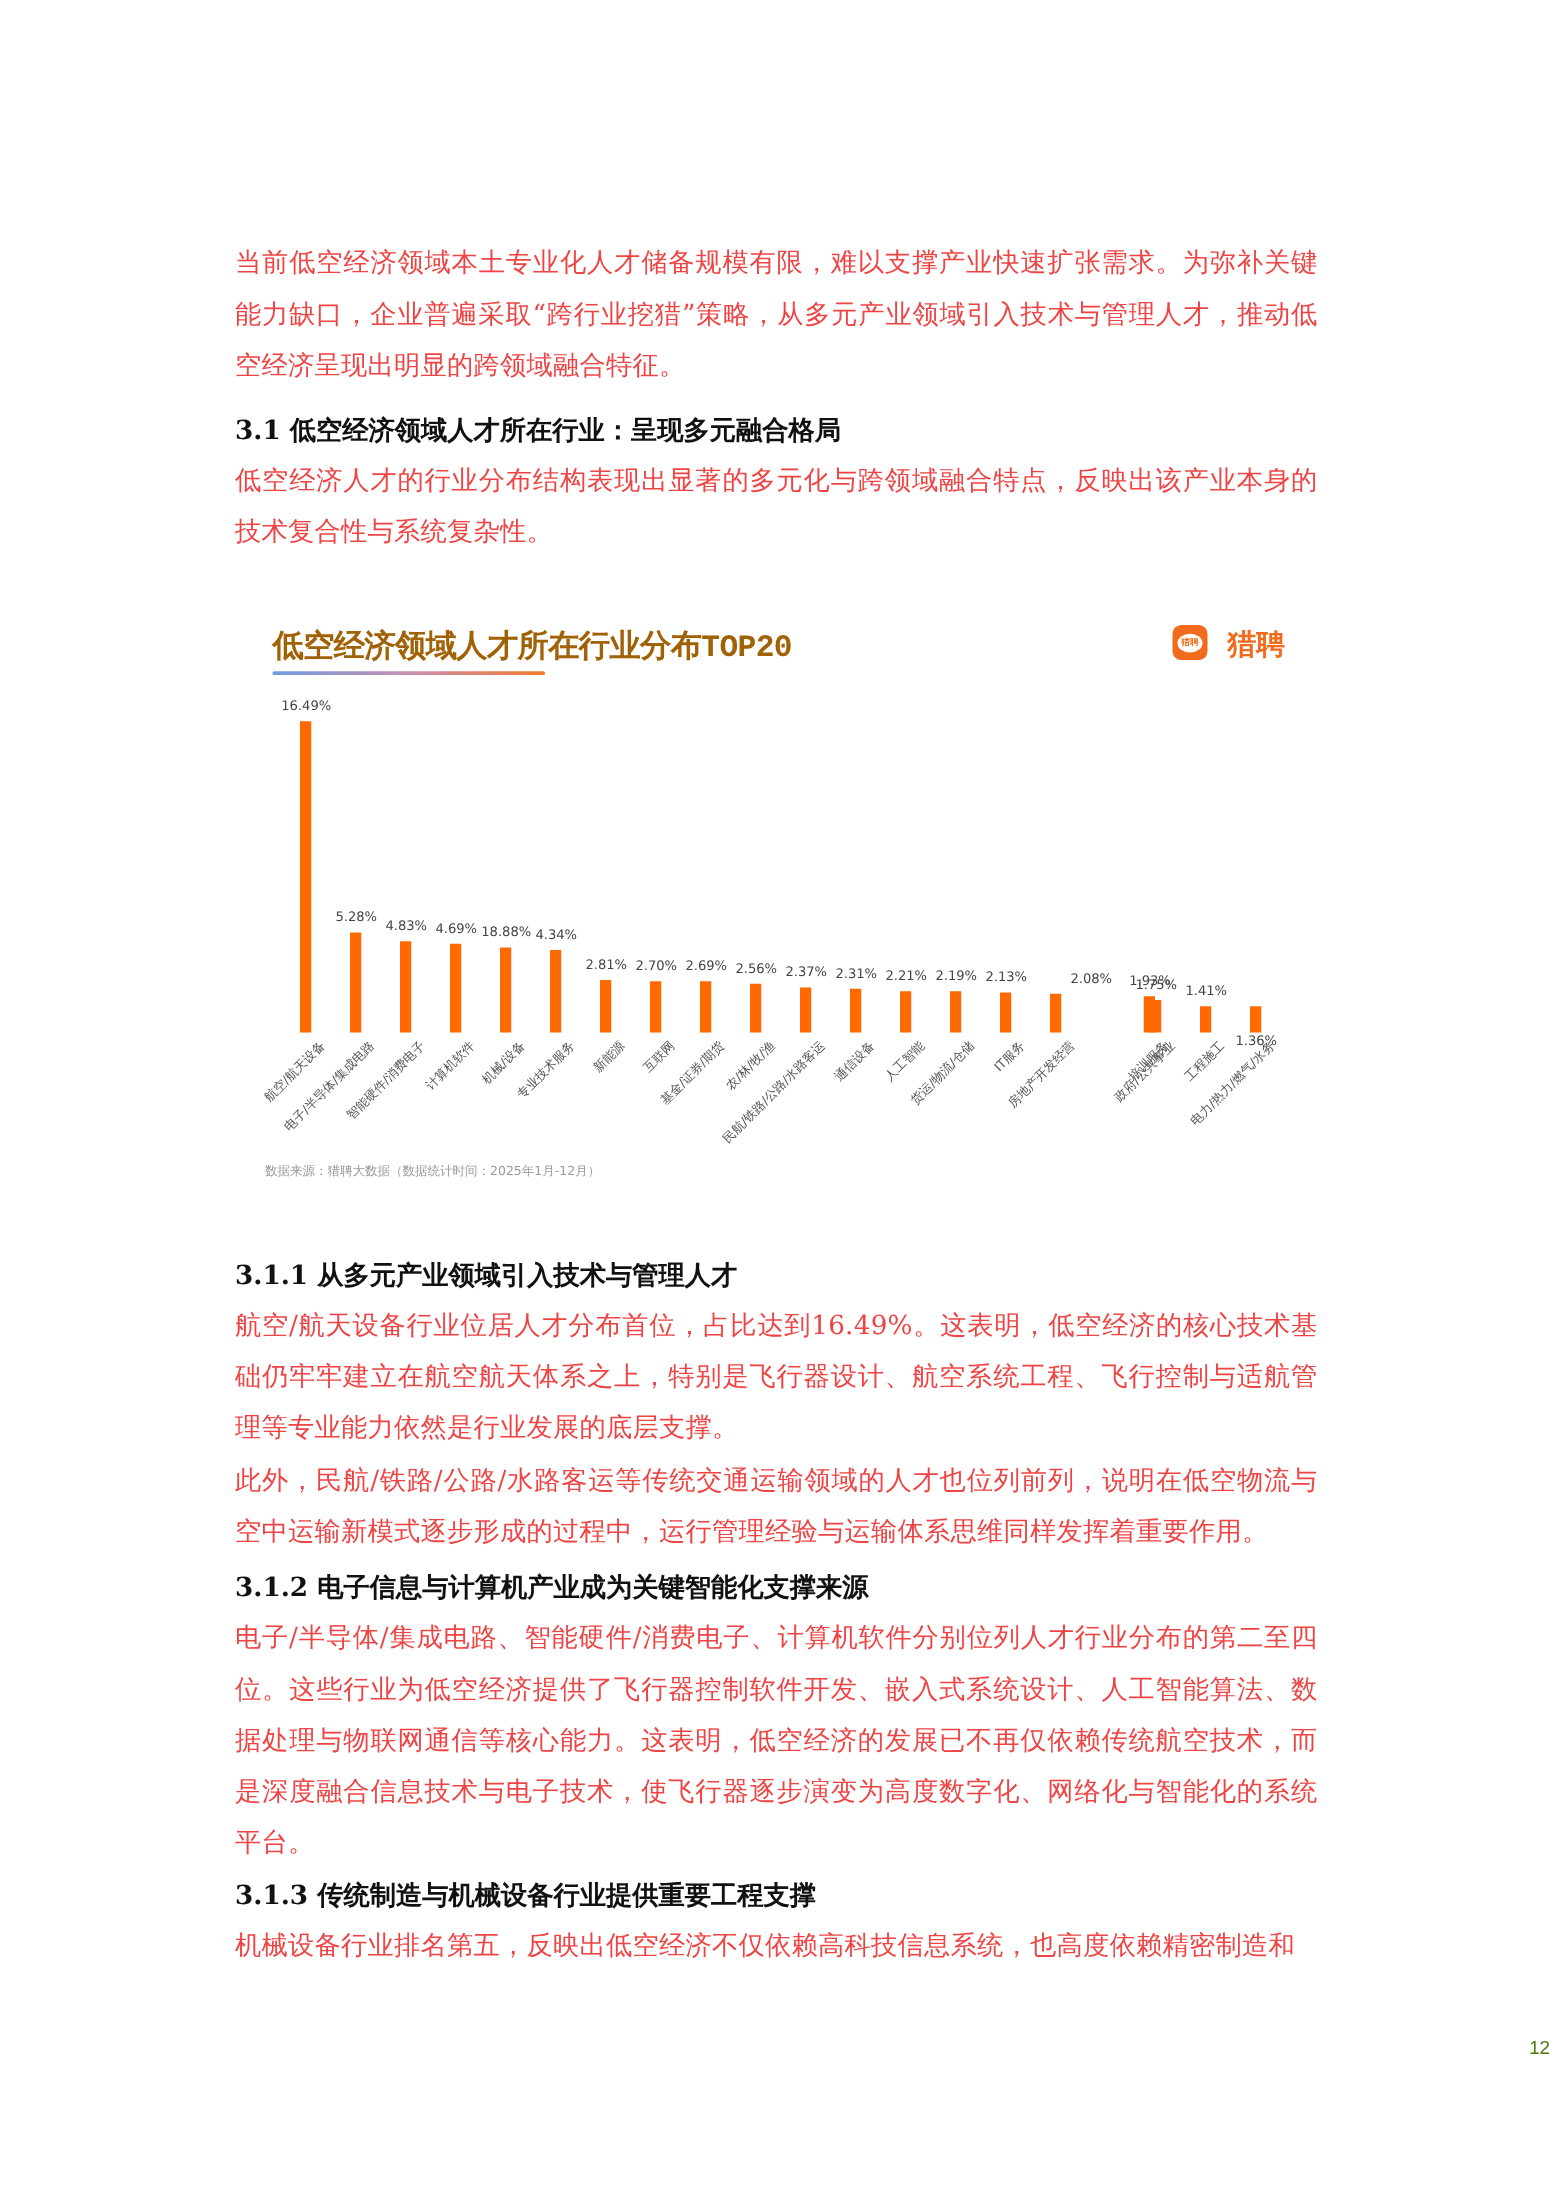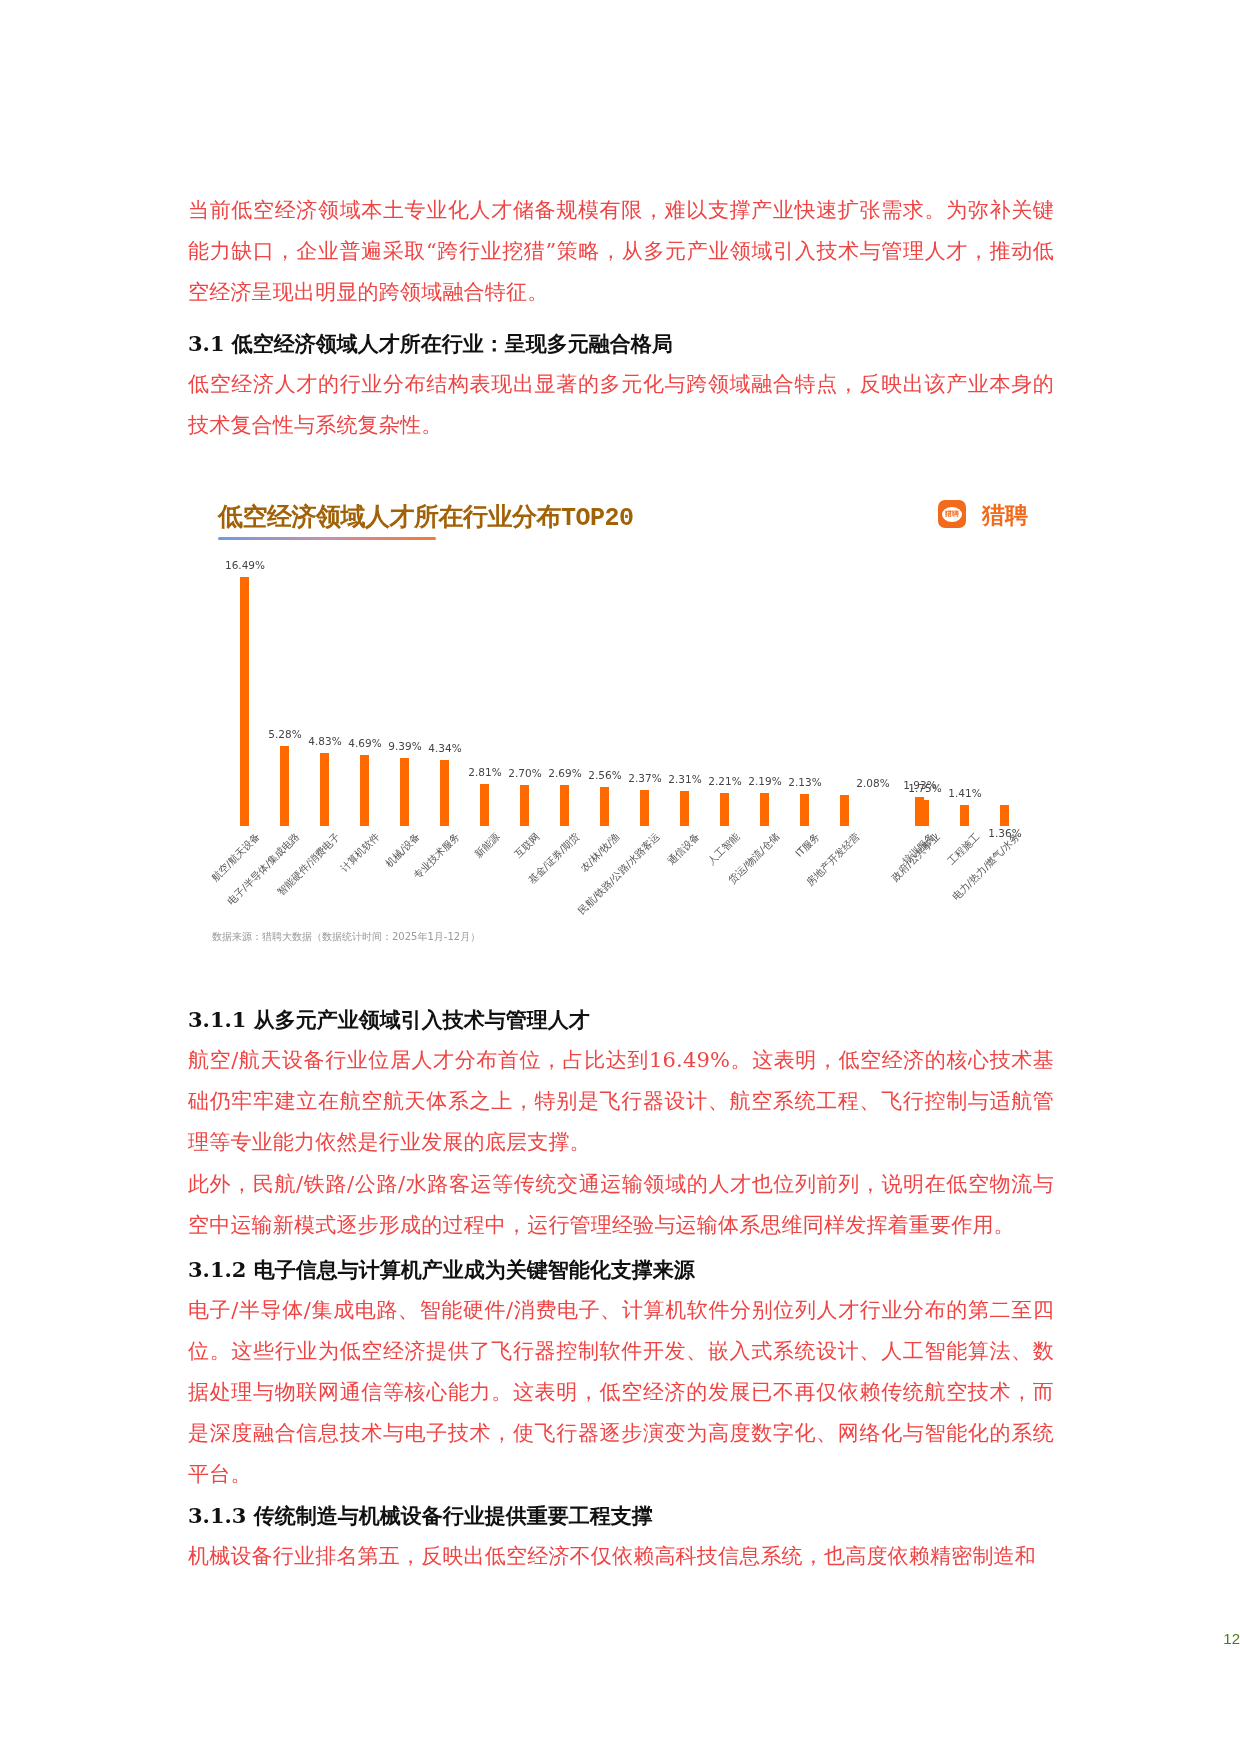--- a/index.html
+++ b/index.html
@@ -70,21 +70,21 @@
           <div class="bar-value" style="top: 245px;">4.83%</div>
           <div class="bar" style="height: 73px; background: rgb(255, 106, 0);"></div>
           <div class="bar-label">智能硬件/消费电子</div>
         </div>
         <div class="bar-col" style="left: 145px; top: 0px; height: 336px;">
           <div class="bar-value" style="top: 247px;">4.69%</div>
           <div class="bar" style="height: 71px; background: rgb(255, 106, 0);"></div>
           <div class="bar-label">计算机软件</div>
         </div>
         <div class="bar-col" style="left: 185px; top: 0px; height: 336px;">
-          <div class="bar-value" style="top: 250px;">9.39%</div>
+          <div class="bar-value" style="top: 250px;">18.88%</div>
           <div class="bar" style="height: 68px; background: rgb(255, 106, 0);"></div>
           <div class="bar-label">机械/设备</div>
         </div>
         <div class="bar-col" style="left: 225px; top: 0px; height: 336px;">
           <div class="bar-value" style="top: 252px;">4.34%</div>
           <div class="bar" style="height: 66px; background: rgb(255, 106, 0);"></div>
           <div class="bar-label">专业技术服务</div>
         </div>
         <div class="bar-col" style="left: 265px; top: 0px; height: 336px;">
           <div class="bar-value" style="top: 276px;">2.81%</div>

